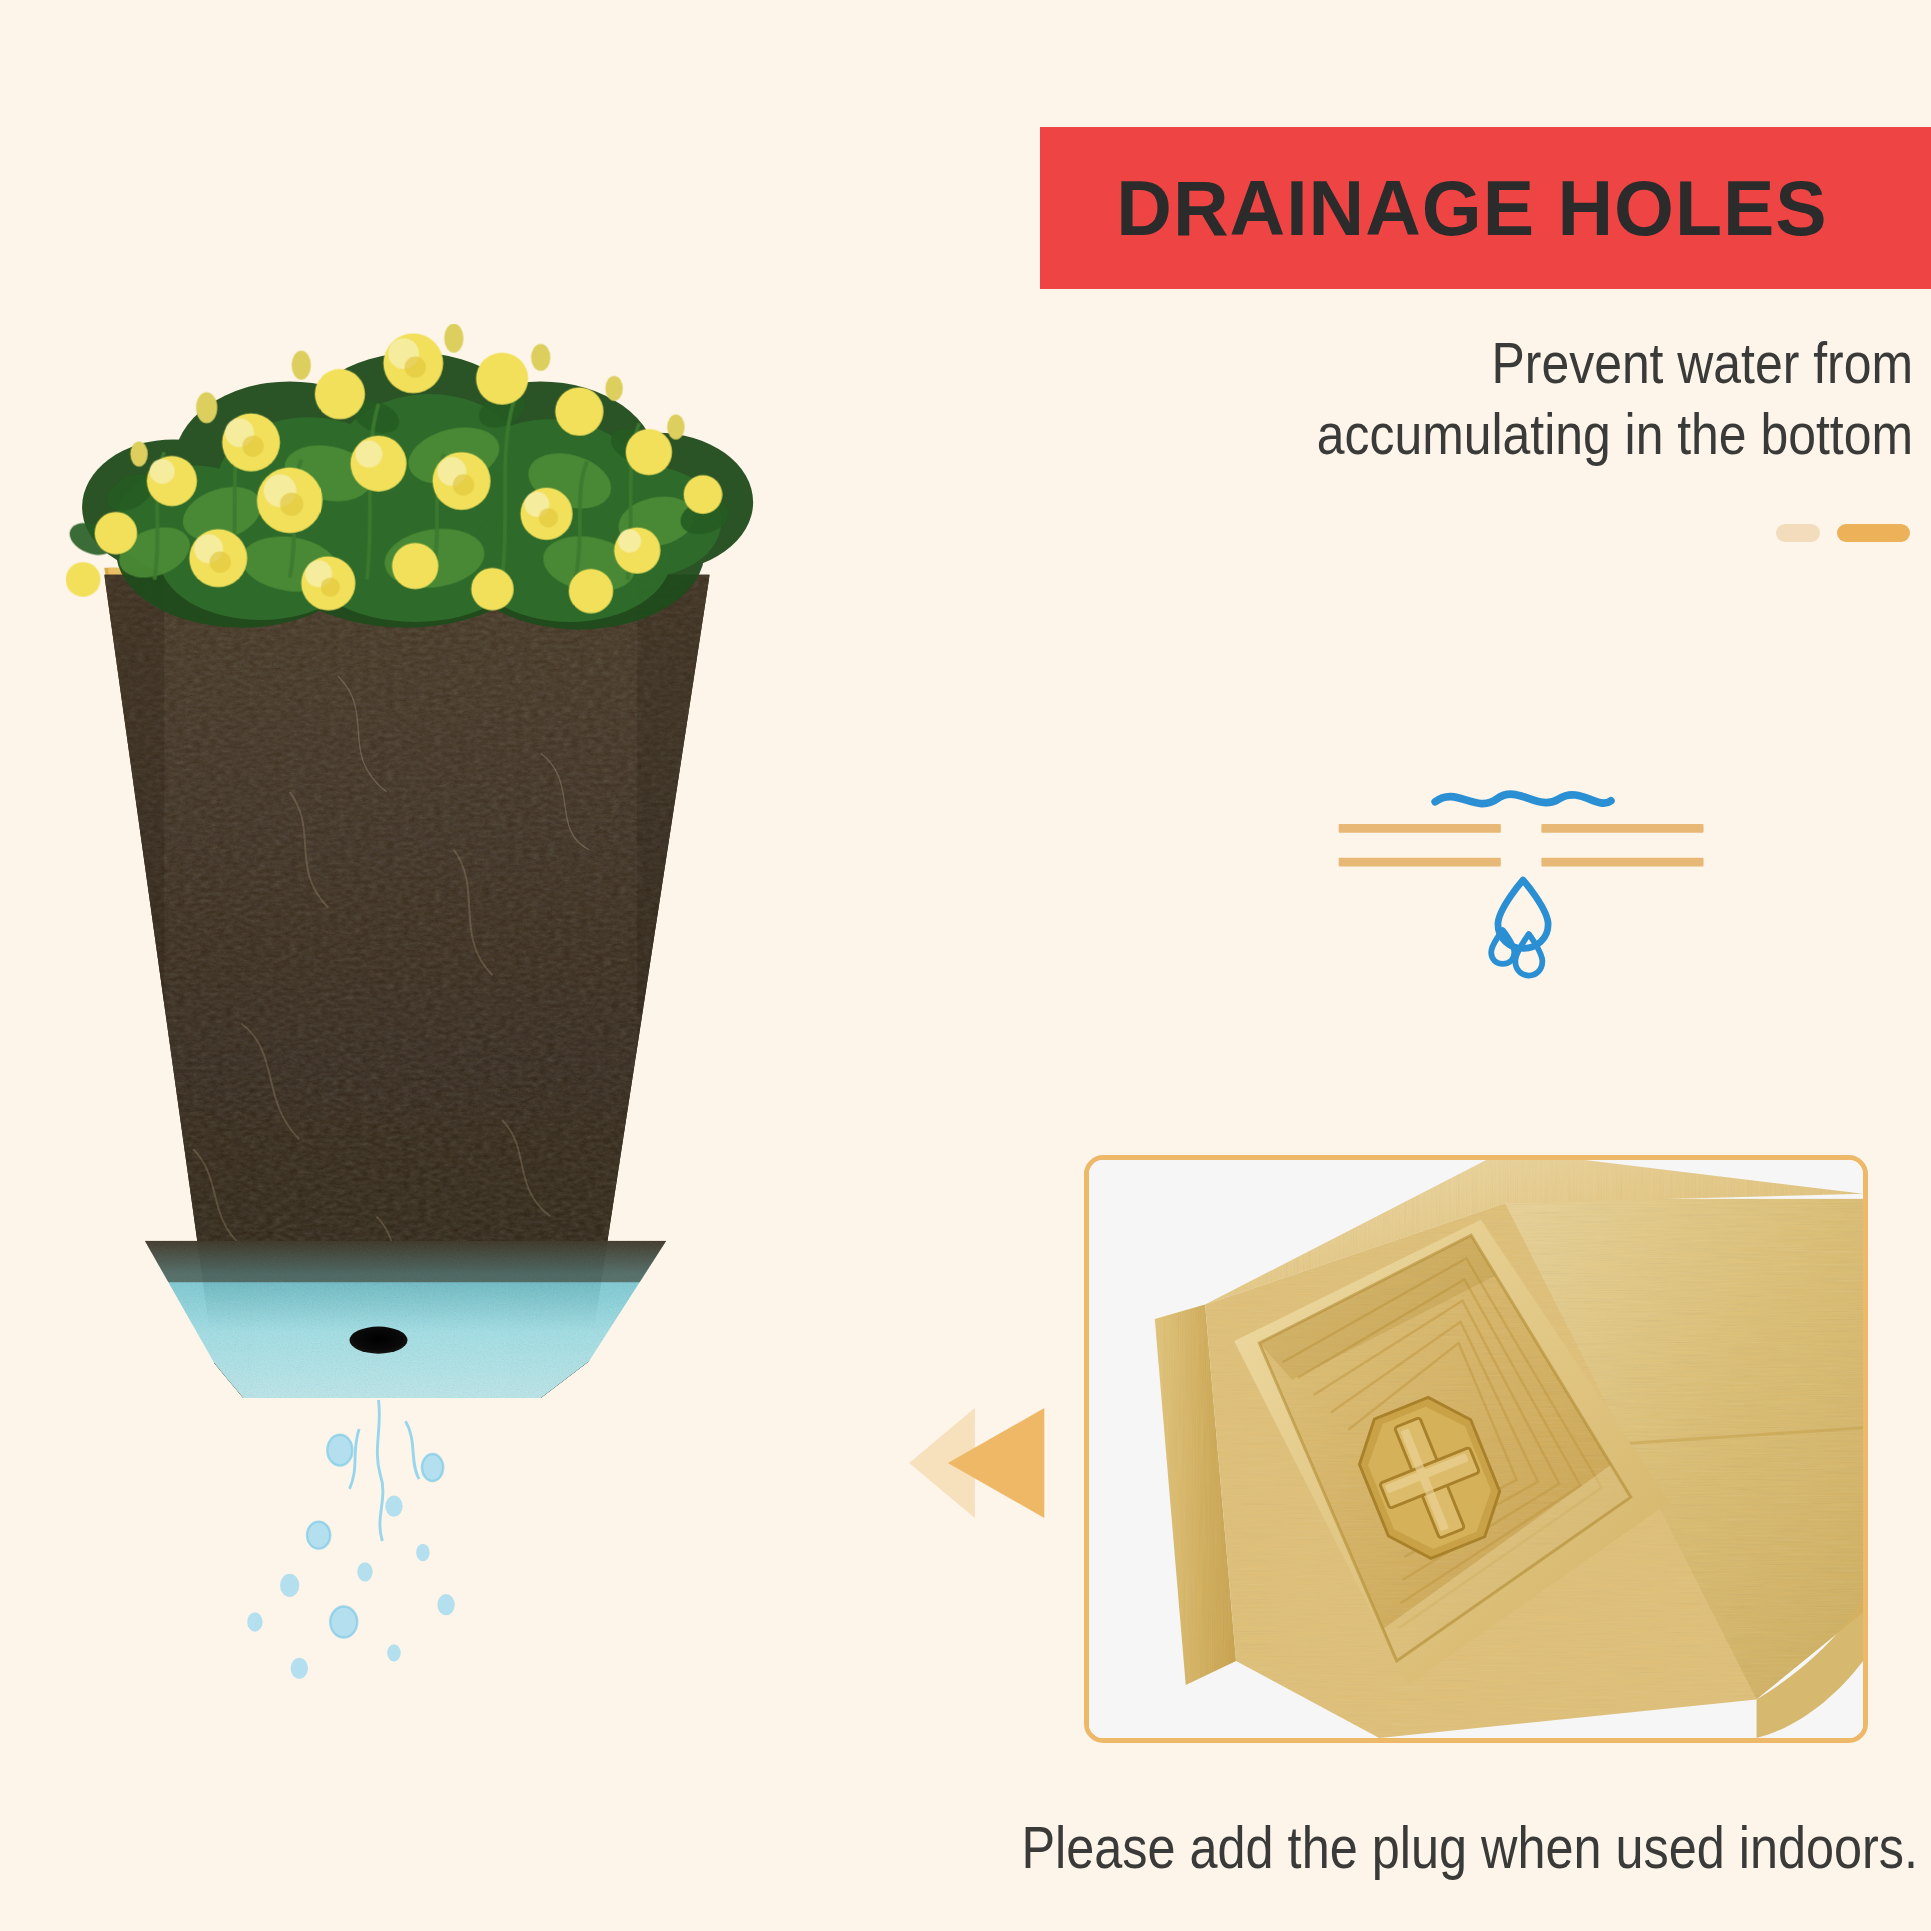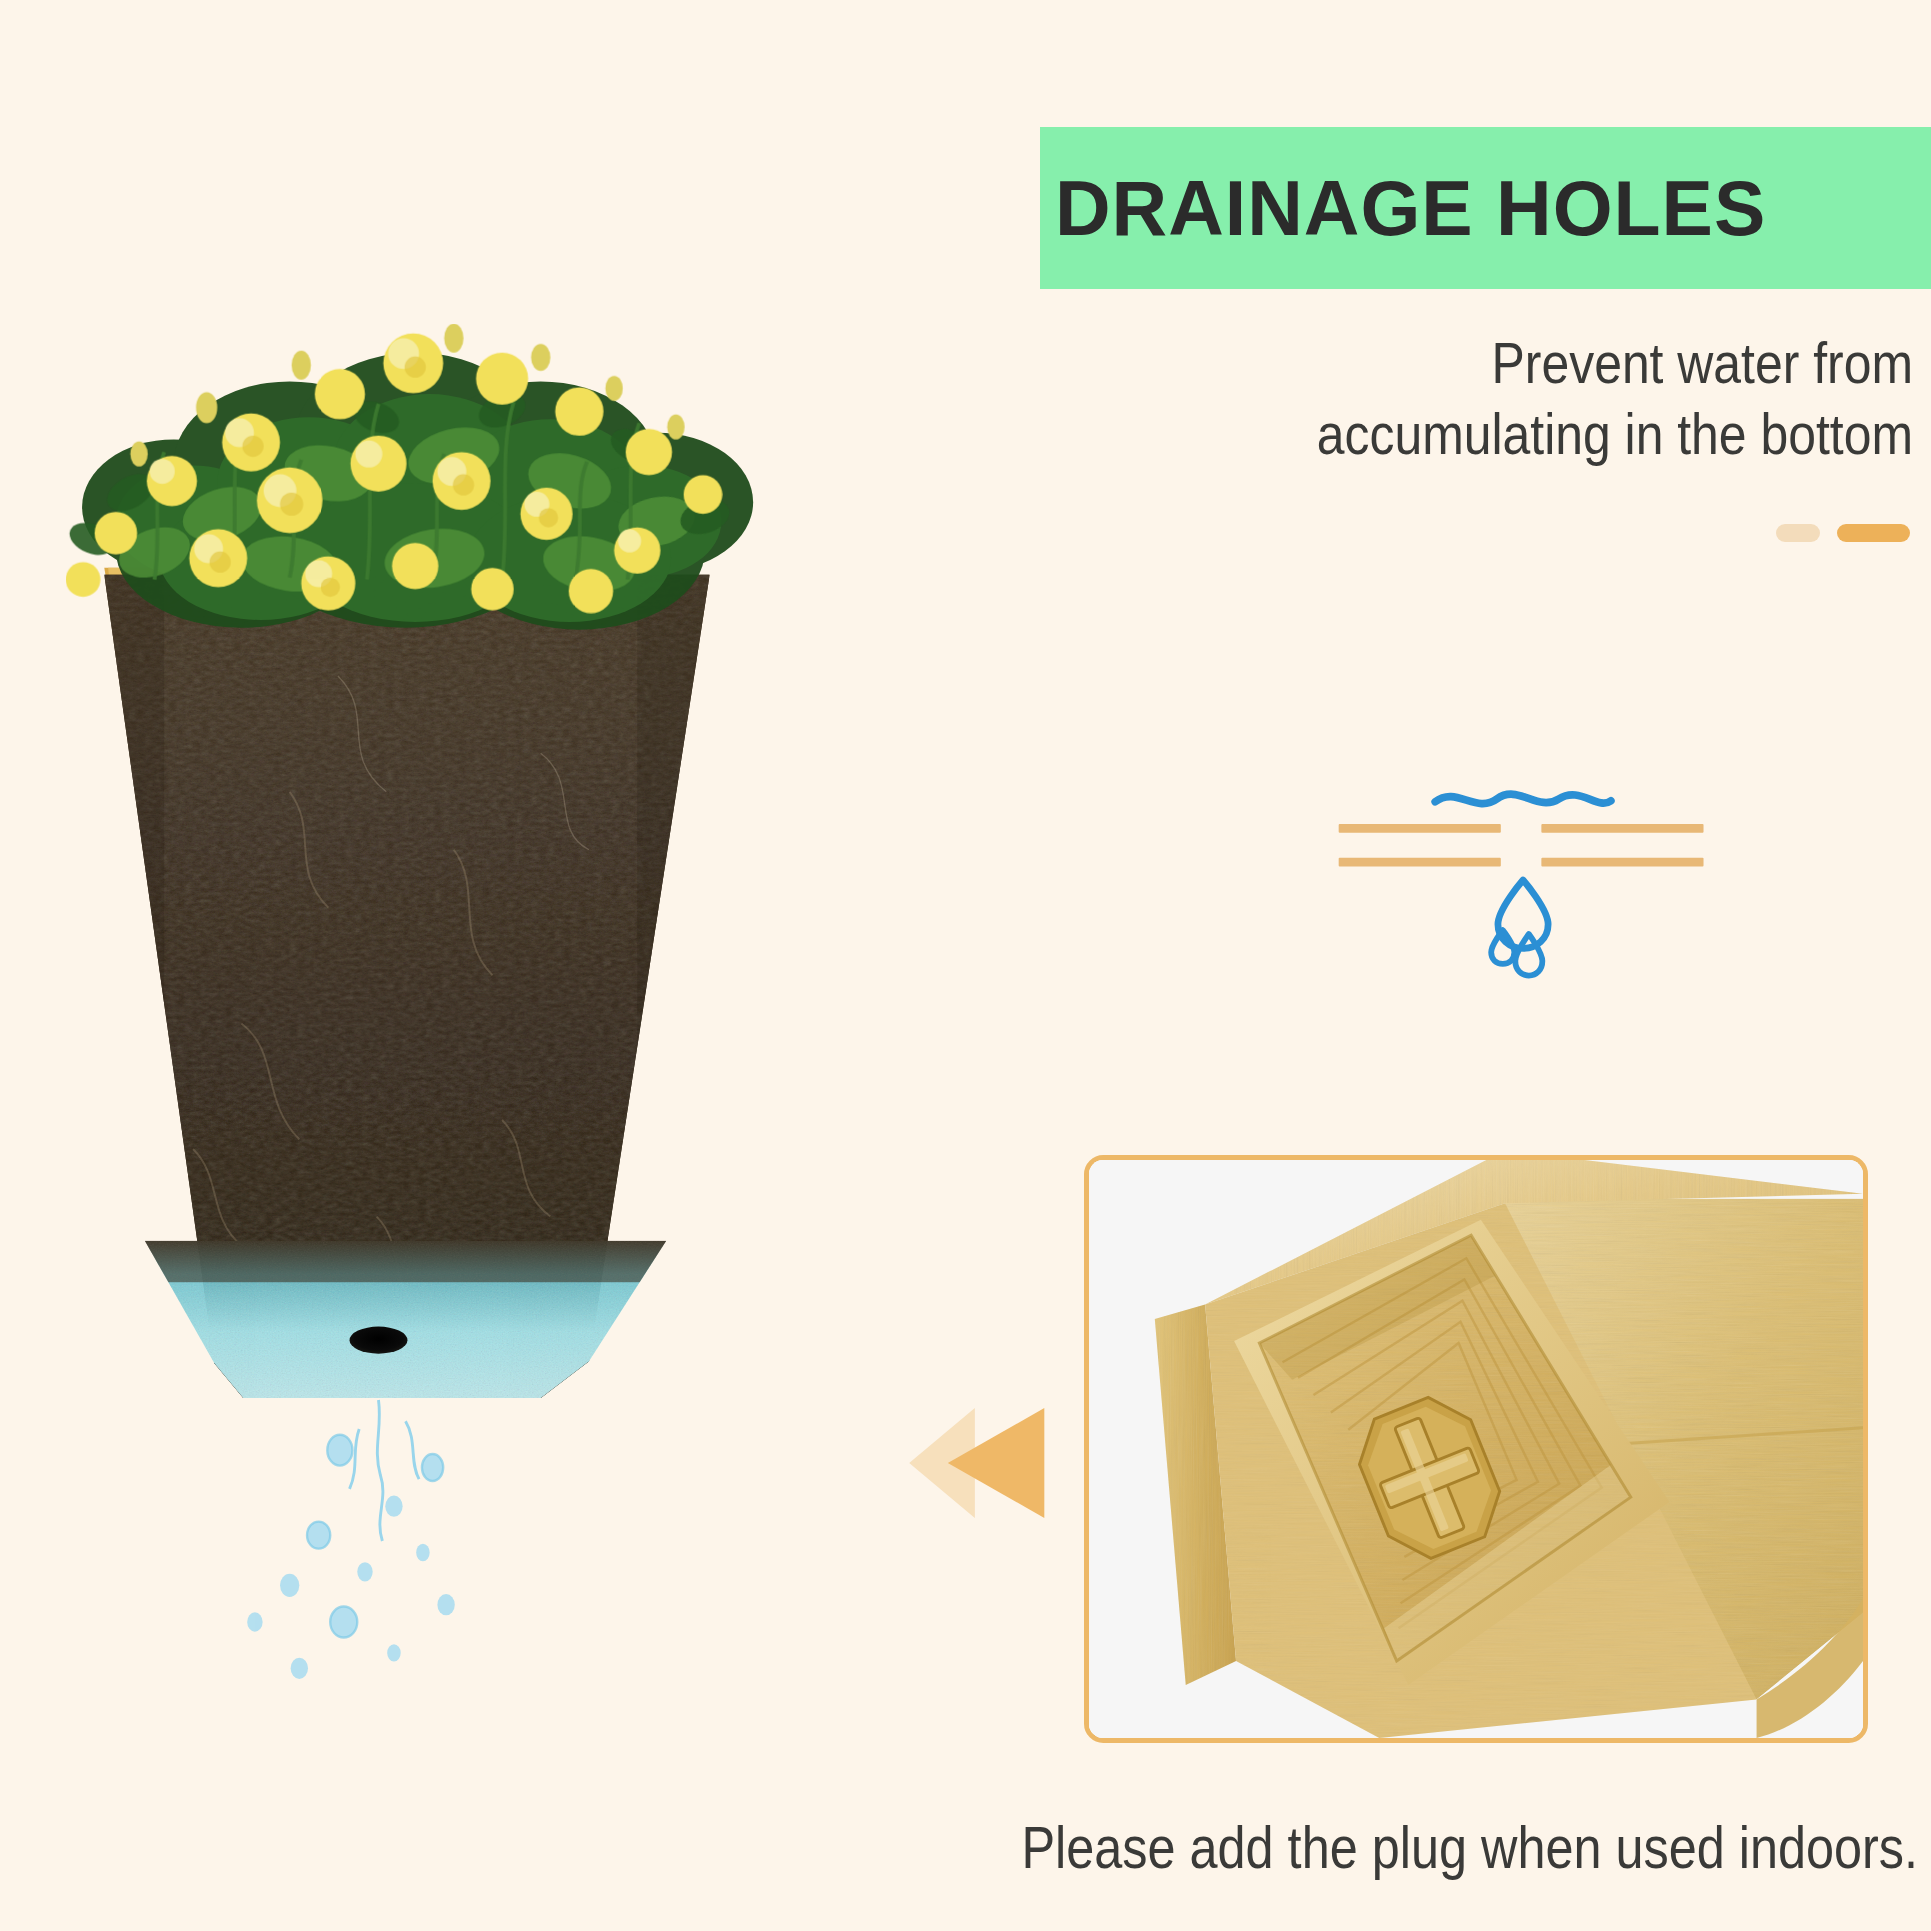--- a/index.html
+++ b/index.html
@@ -21,27 +21,26 @@
     overflow: hidden;
   }
 
   
   .title-banner {
     position: absolute;
     left: 1040px;
     top: 127px;
     width: 891px;
     height: 162px;
-    background: #86efac;
+    background: #ef4444;
     display: flex;
     align-items: center;
-    justify-content: flex-start;
+    justify-content: center;
     box-sizing: border-box;
     padding-right: 27px;
-    padding-left: 15px;
   }
   .title-text {
     font-size: 77px;
     font-weight: 700;
     color: #2B2B2B;
     letter-spacing: 1px;
     line-height: 1;
     white-space: nowrap;
     font-family: "Liberation Sans", sans-serif;
   }

